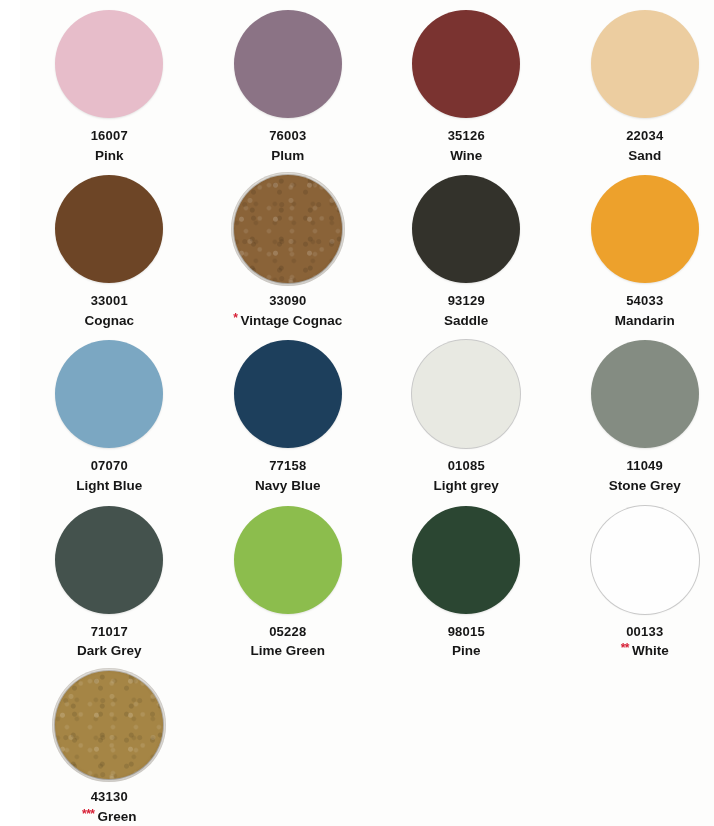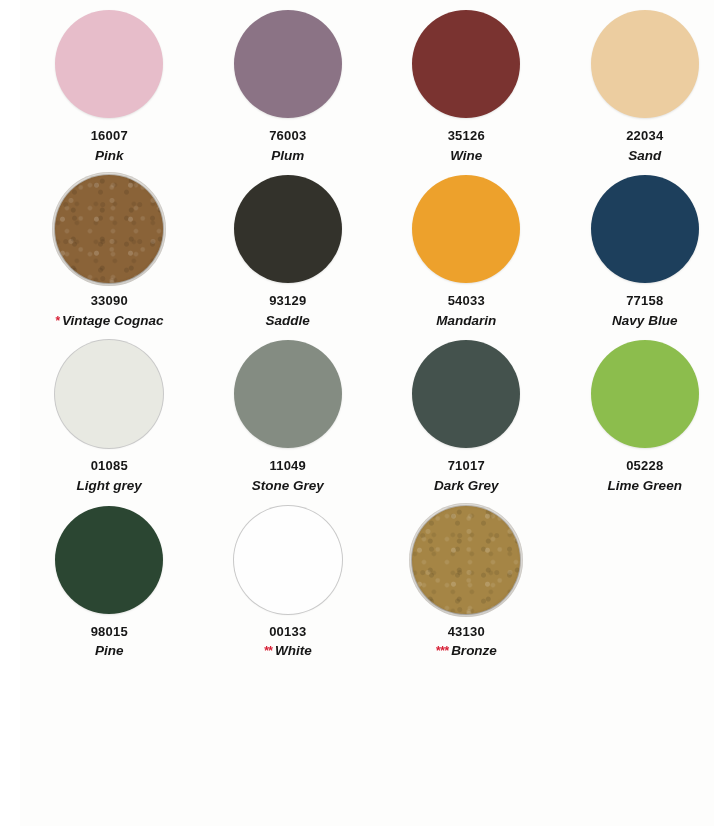--- a/index.html
+++ b/index.html
@@ -110,24 +110,23 @@
     color: #161616;
   }
 
   .name-line {
     margin-top: 2px;
     font-size: 13.5px;
     font-weight: bold;
     color: #161616;
     white-space: nowrap;
     display: flex;
-    align-items: center;
+    align-items: flex-start;
     justify-content: center;
     gap: 3px;
-    font-style: italic;
   }
 
   .marker {
     color: #d71f35;
     font-size: 12px;
     font-weight: bold;
     letter-spacing: -0.5px;
     line-height: 1;
   }
   .marker:empty { display: none; }
@@ -175,20 +174,31 @@
       </div>
       <div class="caption">
         <div class="code">22034</div>
         <div class="name-line">
           <span>Sand</span>
         </div>
       </div>
     </div>
     <div class="swatch-cell">
       <div class="disc-wrap">
+        <div class="disc" style="background: rgb(109, 69, 38);"></div>
+      </div>
+      <div class="caption">
+        <div class="code">33001</div>
+        <div class="name-line">
+          <span>Cognac</span>
+        </div>
+      </div>
+    </div>
+    <div class="swatch-cell">
+      <div class="disc-wrap">
         <div class="disc grain fuzzy" style="background: rgb(138, 99, 56);"></div>
       </div>
       <div class="caption">
         <div class="code">33090</div>
         <div class="name-line">
           <span class="marker" style="color: rgb(215, 31, 53);">*</span>
           <span>Vintage Cognac</span>
         </div>
       </div>
     </div>
@@ -209,20 +219,31 @@
       </div>
       <div class="caption">
         <div class="code">54033</div>
         <div class="name-line">
           <span>Mandarin</span>
         </div>
       </div>
     </div>
     <div class="swatch-cell">
       <div class="disc-wrap">
+        <div class="disc" style="background: rgb(123, 167, 194);"></div>
+      </div>
+      <div class="caption">
+        <div class="code">07070</div>
+        <div class="name-line">
+          <span>Light Blue</span>
+        </div>
+      </div>
+    </div>
+    <div class="swatch-cell">
+      <div class="disc-wrap">
         <div class="disc" style="background: rgb(29, 63, 92);"></div>
       </div>
       <div class="caption">
         <div class="code">77158</div>
         <div class="name-line">
           <span>Navy Blue</span>
         </div>
       </div>
     </div>
     <div class="swatch-cell">
@@ -293,17 +314,17 @@
       </div>
     </div>
     <div class="swatch-cell">
       <div class="disc-wrap">
         <div class="disc grain fuzzy" style="background: rgb(165, 133, 69);"></div>
       </div>
       <div class="caption">
         <div class="code">43130</div>
         <div class="name-line">
           <span class="marker" style="color: rgb(215, 31, 53);">***</span>
-          <span>Bronze</span>
+          <span>Green</span>
         </div>
       </div>
     </div>
   </div>
 
 </body></html>

